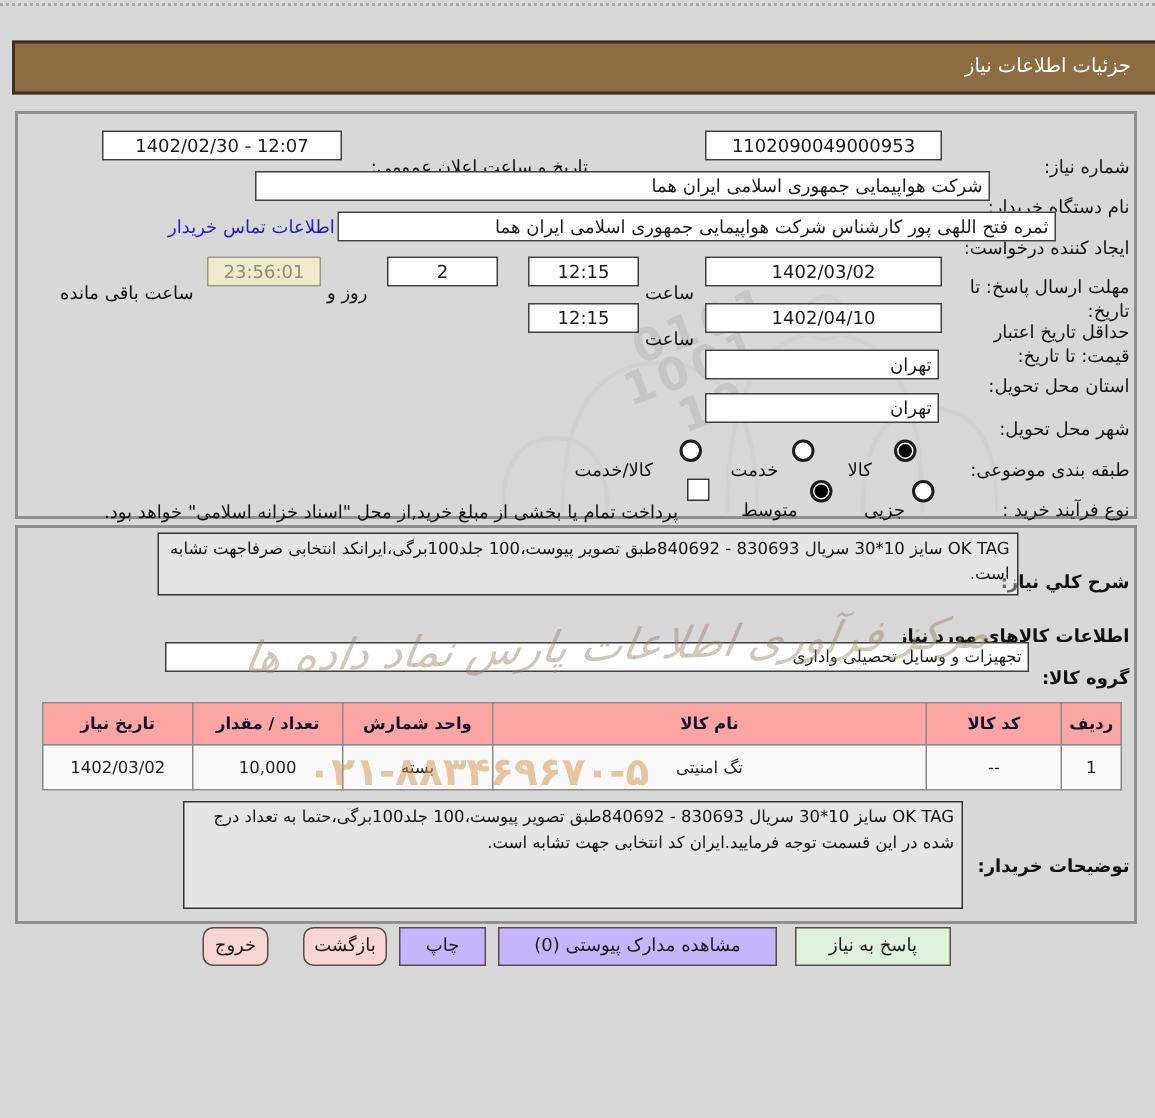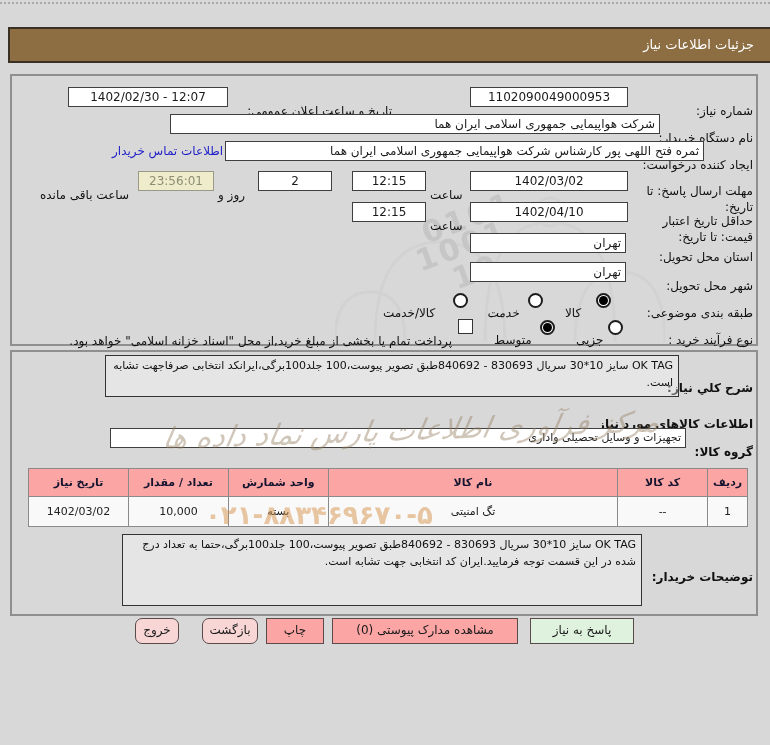--- a/index.html
+++ b/index.html
@@ -24,21 +24,21 @@
   .radio.checked::after{content:"";position:absolute;left:1px;top:1px;width:9px;height:9px;background:#000;border-radius:50%;}
   .chk{position:absolute;width:13px;height:13px;border:1px solid #333;background:#fff;}
   .area{position:absolute;background:rgba(255,255,255,0.35);border:1px solid #333;font-size:11px;line-height:1.5;
         direction:rtl;text-align:right;padding:2px 5px;color:#111;overflow:hidden;}
   table.goods{position:absolute;left:28px;top:468px;width:720px;border-collapse:collapse;direction:rtl;font-size:11px;}
   table.goods th{background:#fca5a5;border:1px solid #8a8a8a;font-weight:bold;height:25px;color:#14142e;}
   table.goods td{background:#f9f9f9;border:1px solid #8a8a8a;height:27px;text-align:center;color:#222;}
   .btn{position:absolute;top:618px;height:24px;border:1px solid #5a4a4a;font-size:12px;line-height:23px;
        text-align:center;cursor:pointer;direction:rtl;}
   .btn.pink{background:#f8d6d6;border-radius:7px;}
-  .btn.green{background:#fca5a5;}
+  .btn.green{background:#c4b5fd;}
   
   .wm{position:absolute;pointer-events:none;white-space:nowrap;}
   .wm-brand{left:208px;top:390px;font-size:34px;font-weight:bold;color:#b9b9b9;letter-spacing:1px;z-index:6;}
   .wm-callig{left:165px;top:413px;font-size:29px;font-style:italic;color:rgba(150,128,100,0.45);
              transform:skewX(-12deg) rotate(-2deg);direction:rtl;z-index:6;}
   .wm-slogan{left:248px;top:470px;font-size:25px;font-weight:bold;color:rgba(214,146,74,0.55);direction:rtl;z-index:6;}
   .wm-phone{left:205px;top:500px;font-size:26px;font-weight:bold;color:rgba(214,146,74,0.5);direction:ltr;z-index:6;}
   .wm-digit{font-weight:bold;color:#c6c6c6;letter-spacing:3px;transform:rotate(-20deg);font-size:30px;z-index:0;}
   .zc{z-index:1;}
 </style>
@@ -95,21 +95,21 @@
 
   <div class="lbl zc" style="right:17px;top:236px;">استان محل تحویل:</div>
   <div class="box rtl zc" style="left:470px;top:233px;width:150px;">تهران</div>
   <div class="lbl zc" style="right:17px;top:265px;">شهر محل تحویل:</div>
   <div class="box rtl zc" style="left:470px;top:262px;width:150px;">تهران</div>
 
   <div class="lbl zc" style="right:17px;top:292px;">طبقه بندی موضوعی:</div>
   <span class="radio zc checked" style="left:596px;top:293px;"></span>
   <div class="lbl zc" style="left:565px;top:292px;">کالا</div>
   <span class="radio zc" style="left:528px;top:293px;"></span>
-  <div class="lbl zc" style="left:487px;top:292px;font-style:italic;">خدمت</div>
+  <div class="lbl zc" style="left:487px;top:292px;">خدمت</div>
   <span class="radio zc" style="left:453px;top:293px;"></span>
   <div class="lbl zc" style="left:383px;top:292px;">کالا/خدمت</div>
 
   <div class="lbl zc" style="right:17px;top:319px;">نوع فرآیند خرید :</div>
   <span class="radio zc" style="left:608px;top:320px;"></span>
   <div class="lbl zc" style="left:576px;top:319px;">جزیی</div>
   <span class="radio zc checked" style="left:540px;top:320px;"></span>
   <div class="lbl zc" style="left:494px;top:319px;">متوسط</div>
   <span class="chk zc" style="left:458px;top:319px;"></span>
   <div class="lbl zc" style="right:318px;top:320px;">پرداخت تمام یا بخشی از مبلغ خرید,از محل "اسناد خزانه اسلامی" خواهد بود.</div>

